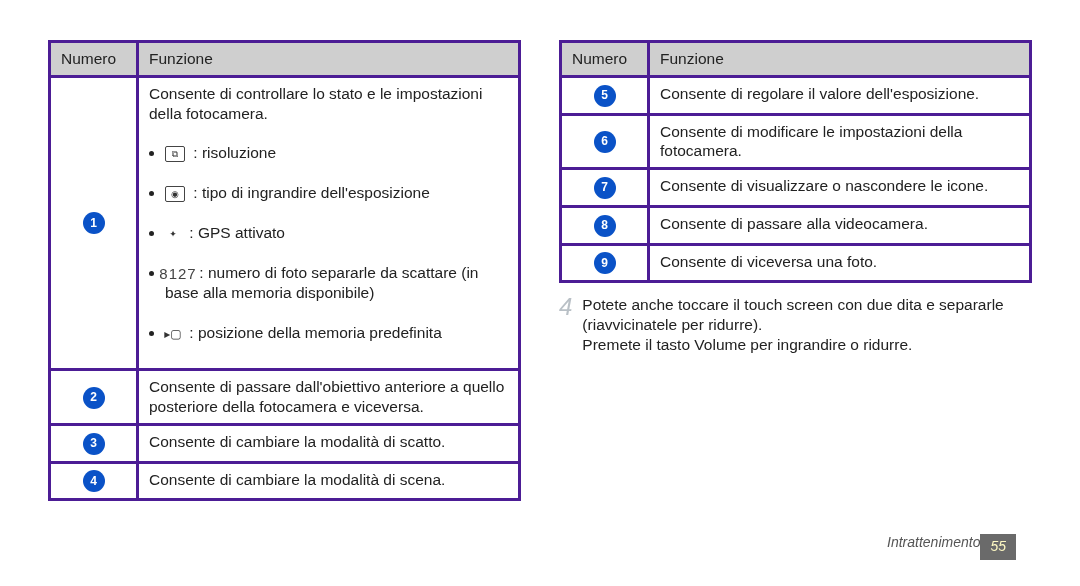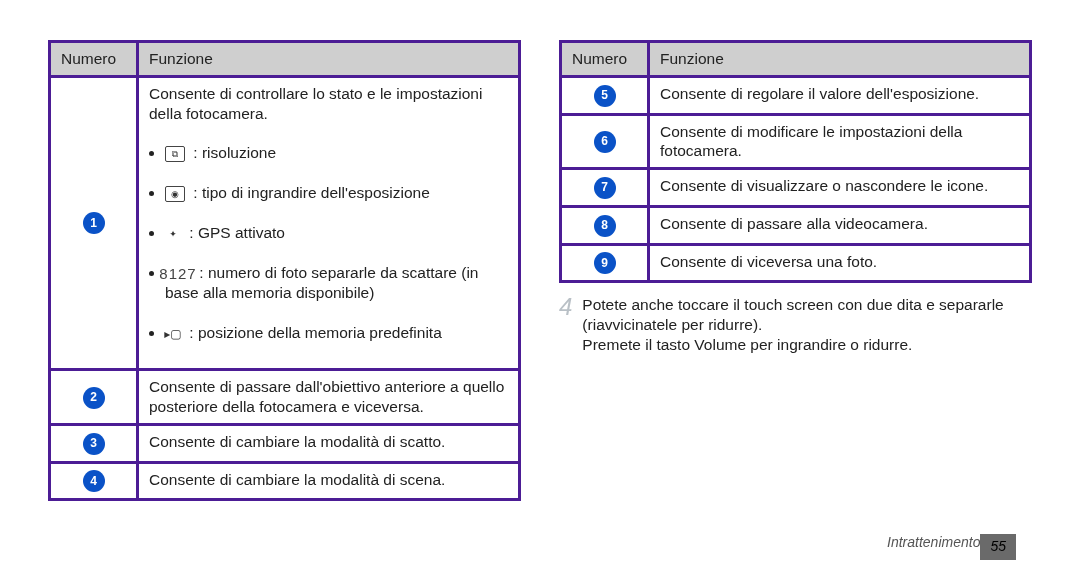--- a/index.html
+++ b/index.html
@@ -24,21 +24,21 @@
     background:#fff;color:#333}
   .icon.noborder{border:none;width:26px;height:14px;font-size:15px;
     letter-spacing:1px;font-family:Liberation Sans, sans-serif;color:#444}
   .icon.gps{border:none;width:16px}
   .icon.mem{border:none;width:16px;font-size:12px}
   .step{display:flex;gap:10px;margin-top:12px}
   .stepnum{font-style:italic;font-size:24px;color:#b9c0c6;line-height:1}
   .footer{position:absolute;bottom:26px;right:64px;display:flex;
     }
   .footer .sec{font-style:italic;font-size:14px;color:#555}
-  .footer .pg{background:#6a6a6a;color:#000000;padding:4px 10px;
+  .footer .pg{background:#6a6a6a;color:#fef9c3;padding:4px 10px;
     font-size:14px;font-style:italic}
 </style>
 </head>
 <body>
 
 <div class="page">
   <div class="col">
     <table>
       <colgroup>
           <col class="num">

